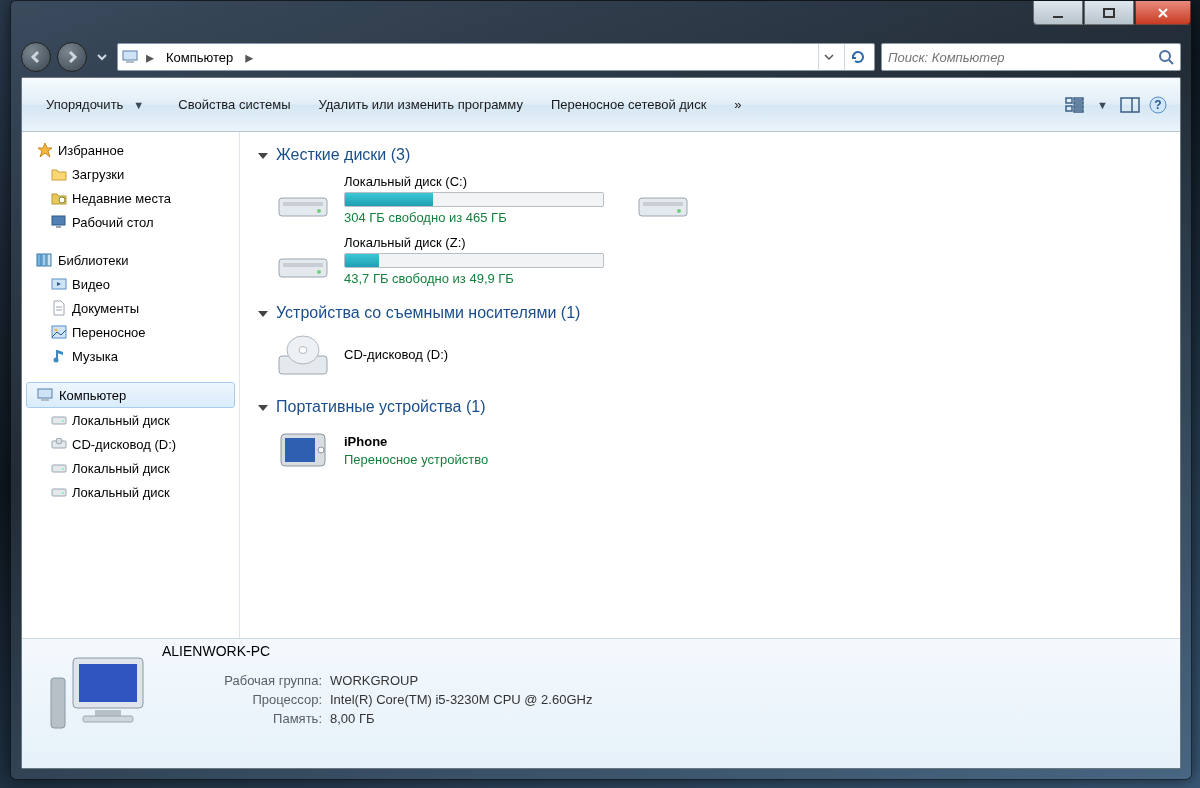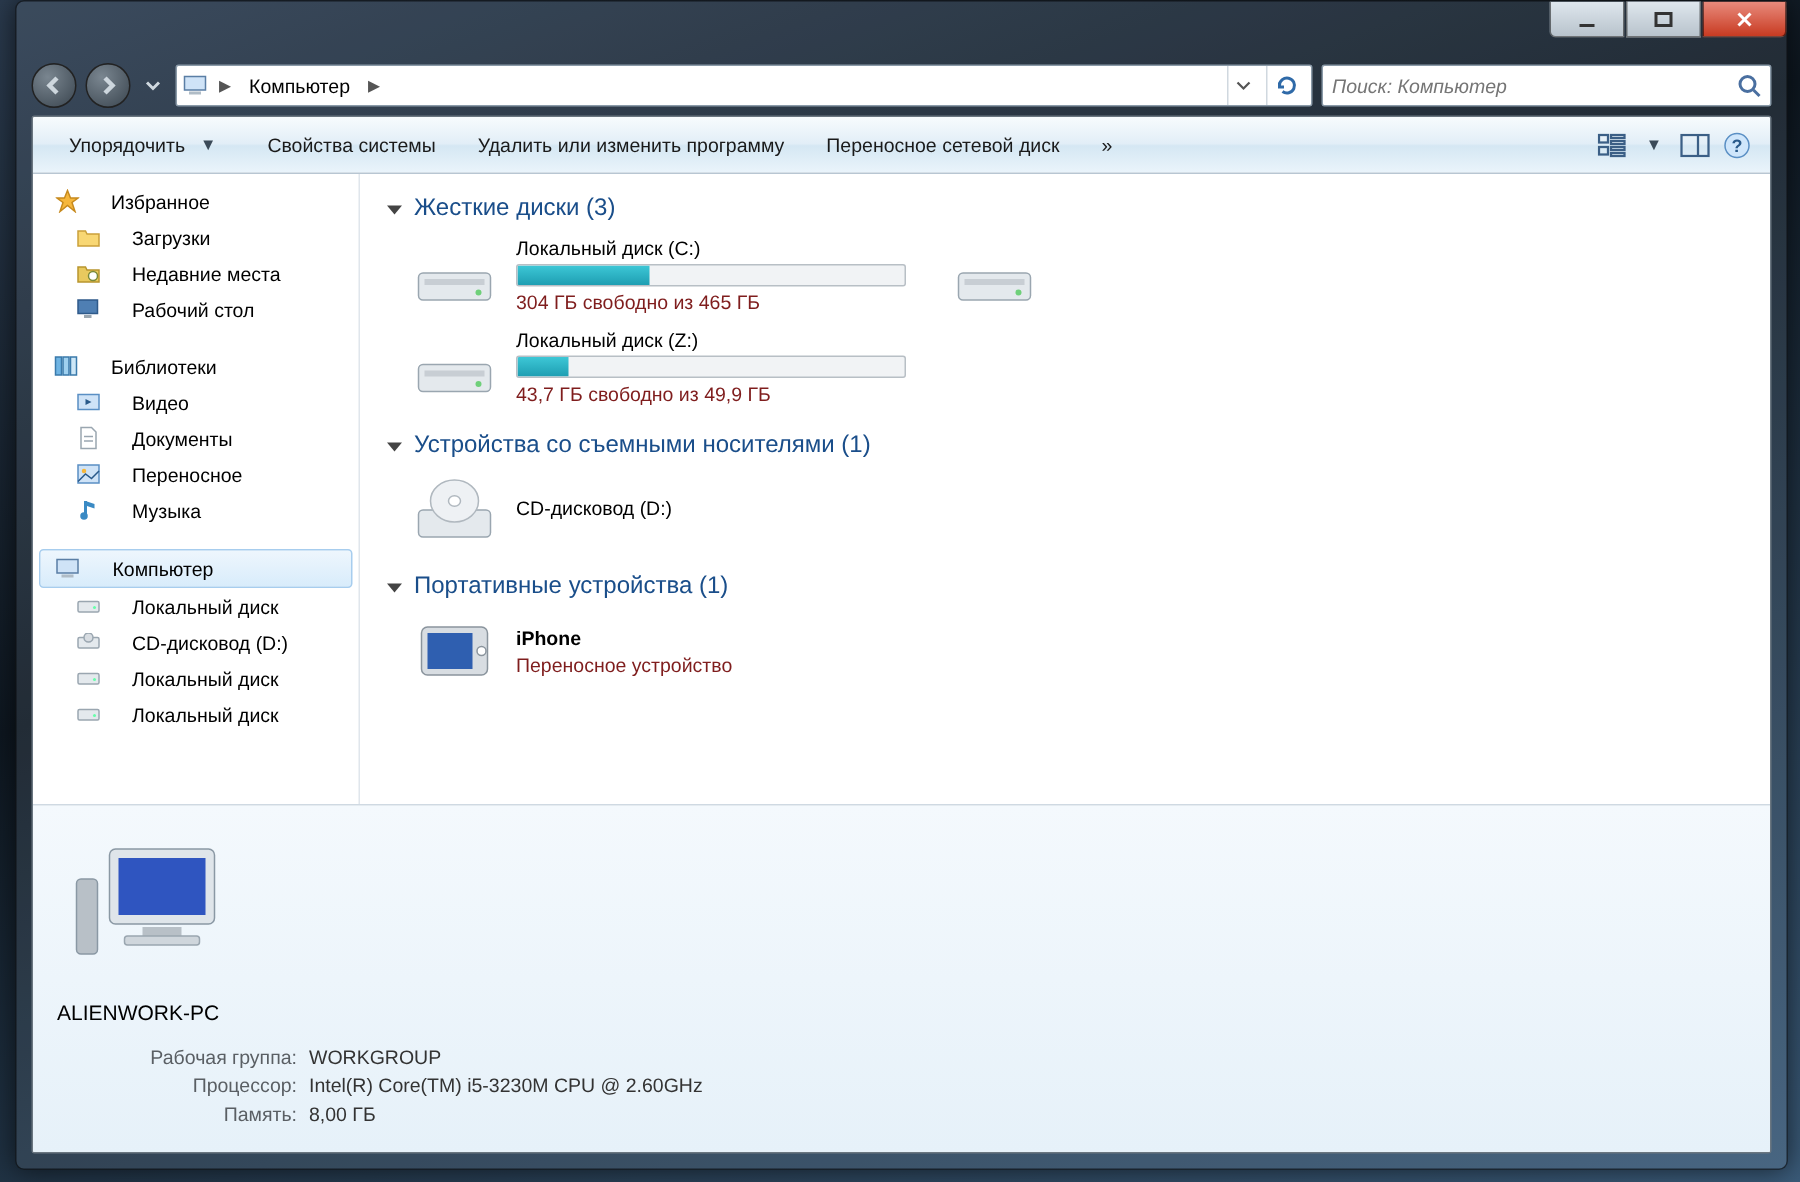--- a/index.html
+++ b/index.html
@@ -35,54 +35,54 @@
   .address .arrow { color:#555; }
   .addr-dd { width:20px; height:100%; display:flex;align-items:center;justify-content:center; border-left:1px solid #d0d8df; }
   .refresh { width:26px; height:100%; display:flex;align-items:center;justify-content:center; border-left:1px solid #d0d8df; }
   .searchbox { width:300px; height:28px; background:#fff; border:1px solid #8a9aa8; border-radius:2px; display:flex; align-items:center; padding:0 6px; }
   .searchbox input { border:none; outline:none; flex:1; font-size:13px; font-style:italic; color:#ef4444; }
   .searchbox .mag svg { stroke:#4a6fa0; stroke-width:2; fill:none; }
 
   
   .client { background:#fff; margin:0 10px 10px 10px; border:1px solid #6a7680; border-radius:2px; flex:1; display:flex; flex-direction:column; overflow:hidden; }
   .toolbar {
-    height:38px; background:linear-gradient(#f7fbfd,#e2eef7 48%,#d5e7f3 52%,#eaf4fb); border-bottom:1px solid #b8c6d2;
+    height:54px; background:linear-gradient(#f7fbfd,#e2eef7 48%,#d5e7f3 52%,#eaf4fb); border-bottom:1px solid #b8c6d2;
     display:flex; align-items:center; padding:12px 10px; font-size:13px; color:#1a1a1a; gap:0;justify-content:flex-end;
   }
   .toolbtn { padding:0 14px; height:100%; display:flex; align-items:center; gap:4px; cursor:default; }
   .toolbar .spacer { flex:1; }
   .toolbar .chev { color:#3b4a58; font-size:11px; padding:0 6px; }
   .toolbar .ic { width:24px; height:24px; display:flex;align-items:center;justify-content:center; }
   .toolbar .trailing { display:flex; align-items:center; gap:4px; }
 
   
   .body { flex:1; display:flex; overflow:hidden; }
   .sidebar { width:218px; border-right:1px solid #e0e6ec; overflow-y:auto; padding:6px 0; font-size:13px; }
-  .sideitem { display:flex; align-items:center; gap:20px; padding:3px 10px 3px 28px; white-space:nowrap; cursor:default; }
+  .sideitem { display:flex; align-items:center; gap:4px; padding:3px 10px 3px 28px; white-space:nowrap; cursor:default; }
   .sideitem.lvl0 { padding-left:14px; font-size:13px; }
   .sideitem.sel { background:linear-gradient(#eef6fd,#d8ecfb); border:1px solid #a7cdee; border-radius:3px; margin:0 4px; padding-left:10px; }
   .sidespace { height:14px; }
   .sideicon { width:18px; height:18px; display:flex;align-items:center;justify-content:center; flex-shrink:0; }
 
   .content { flex:1; overflow-y:auto; padding:10px 18px; }
   .group-hdr { display:flex; align-items:center; gap:8px; color:#1a4e8a; font-size:16px; margin:4px 0 10px 0; cursor:default; }
   .group-hdr .tri { width:0;height:0;border-left:5px solid transparent;border-right:5px solid transparent;border-top:6px solid #444; transform:rotate(0); margin-top:2px;}
   .drives { display:flex; flex-wrap:wrap; gap:10px 40px; margin-left:16px; margin-bottom:18px; }
   .drive { display:flex; align-items:center; gap:12px; width:320px; }
   .driveicon { width:58px; height:48px; flex-shrink:0; display:flex;align-items:center;justify-content:center; }
   .driveinfo { flex:1; font-size:13px; }
   .drivename { margin-bottom:3px; }
   .bar { width:260px; height:15px; border:1px solid #b8bfc5; background:#f1f3f5; border-radius:2px; overflow:hidden; position:relative; }
   .bar .fill { position:absolute; left:0; top:0; bottom:0; background:linear-gradient(#3dc7d6,#1e9eb2); }
-  .drivefree { color:#7f1d1d; margin-top:3px; font-size:13px; }
+  .drivefree { color:#15803d; margin-top:3px; font-size:13px; }
 
   
   .details {
     border-top:1px solid #cfd9e2; background:linear-gradient(#f4f9fd,#e6f1f9);
-    padding:14px 16px; display:flex; align-items:flex-start; gap:16px; font-size:13px; min-height:130px;flex-direction:column;
+    padding:4px 16px; display:flex; align-items:flex-start; gap:4px; font-size:13px; min-height:130px;
   }
   .details .bigicon { width:120px; height:100px; display:flex;align-items:center;justify-content:center; }
   .details .meta { flex:1; }
   .details .name { font-size:14px; margin-bottom:14px; }
   .details .row { display:flex; gap:8px; margin-bottom:4px; color:#333;align-items:flex-end; }
   .details .row .lbl { width:160px; text-align:right; color:#5a5f64; }
 
   
   svg { display:block; }
 </style>

